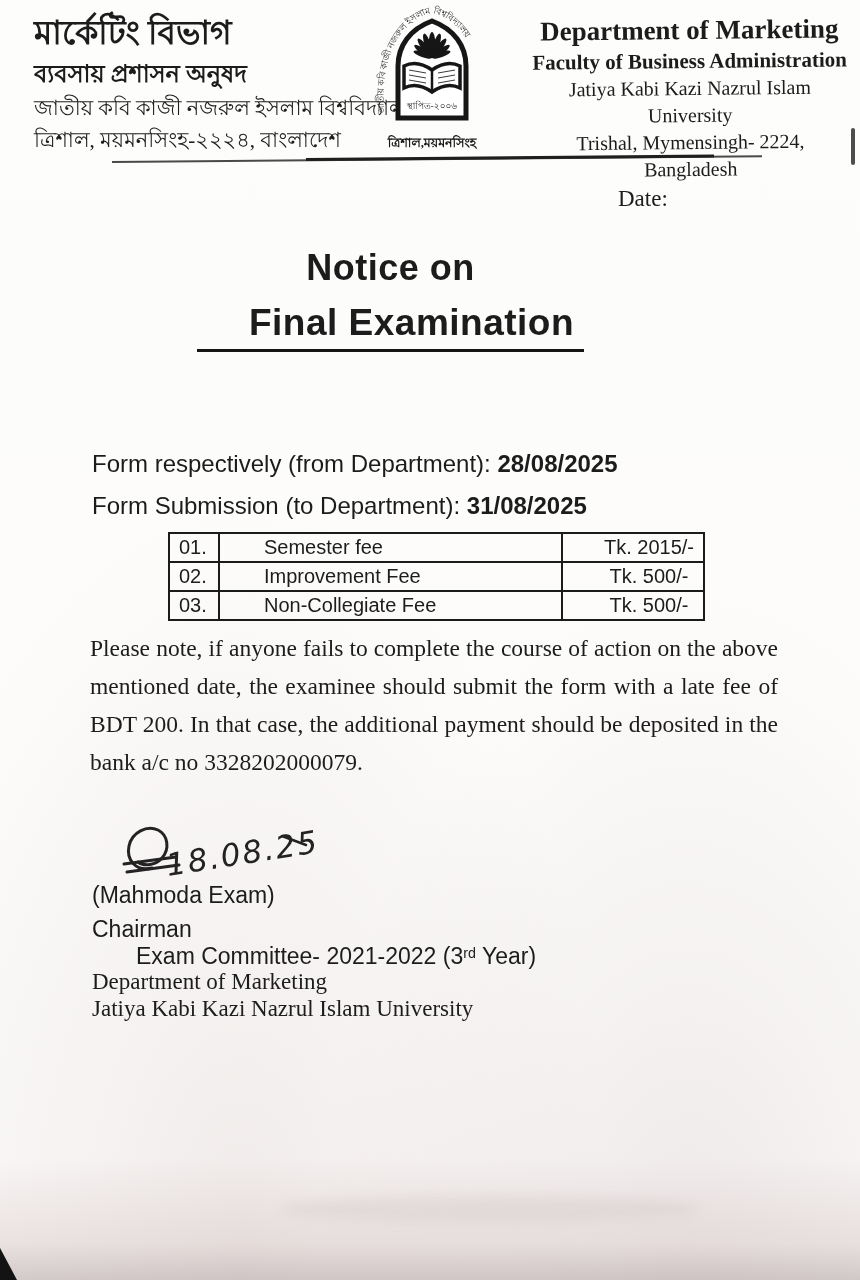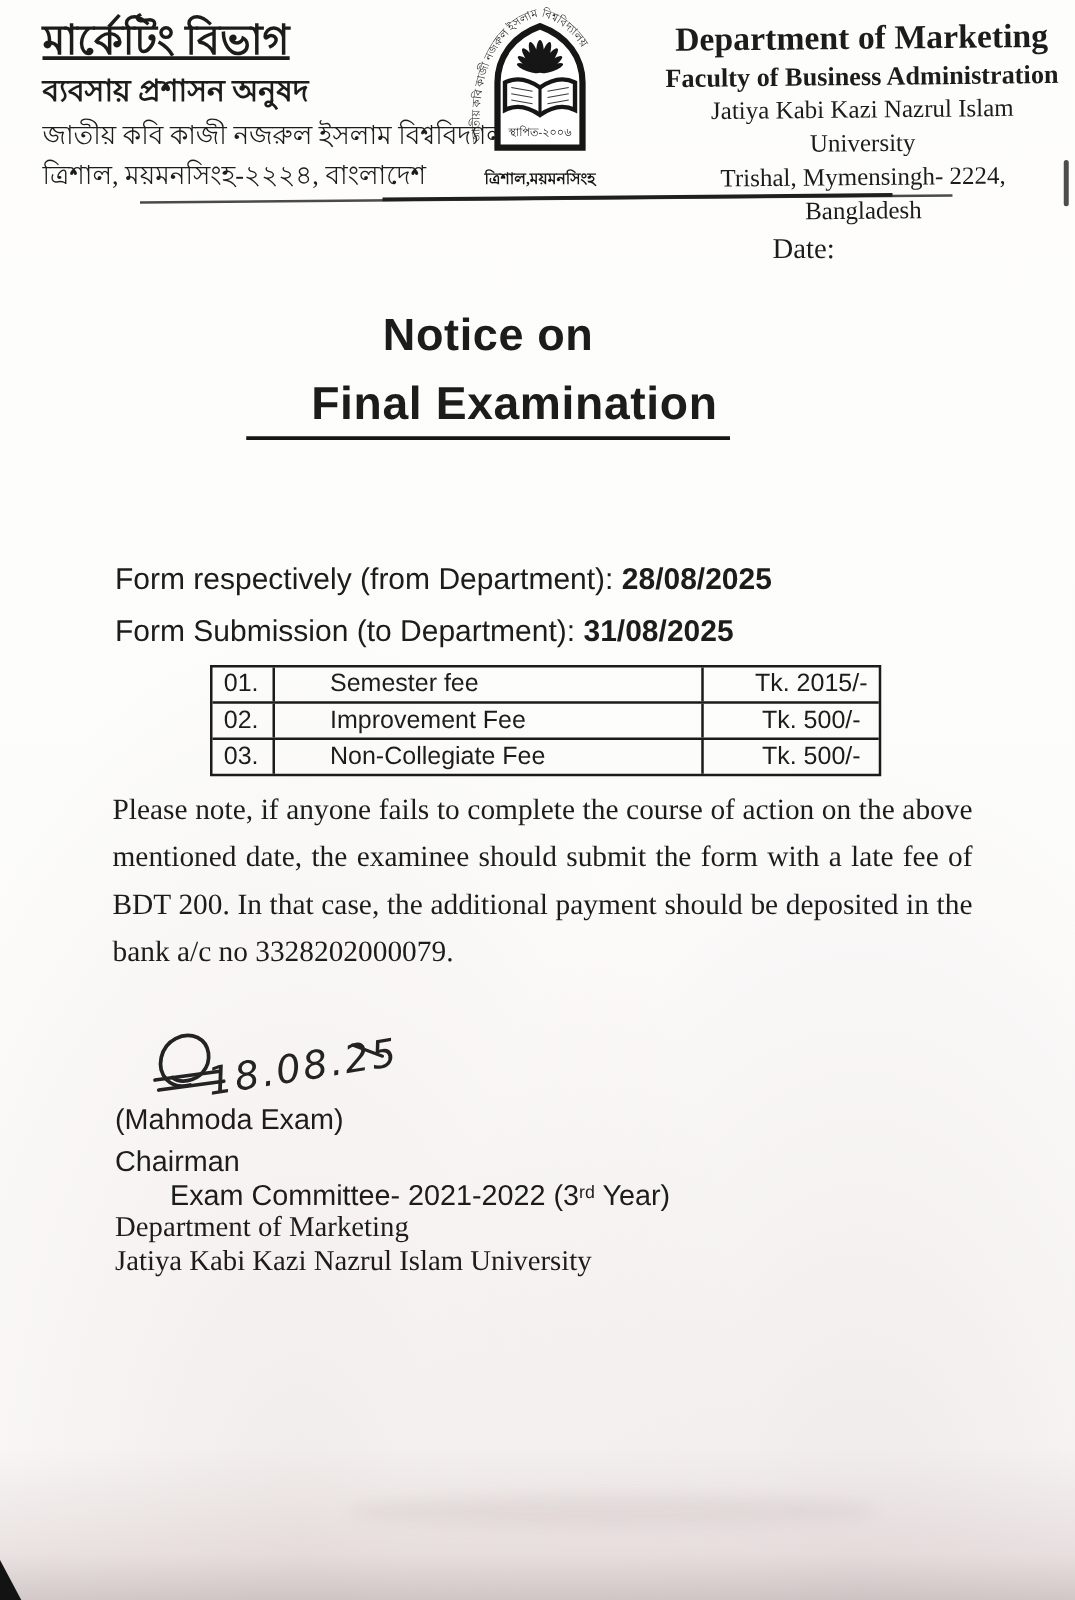--- a/index.html
+++ b/index.html
@@ -12,21 +12,21 @@
     overflow:hidden;
     font-family:"Liberation Serif", serif;
     color:#1c1c1c;
   }
   .abs{position:absolute;}
   .sans{font-family:"Liberation Sans", sans-serif;}
   .serif{font-family:"Liberation Serif", serif;text-align:right;}
 
   
   .bn-block{left:34px;top:10px;line-height:1;}
-  .bn1{font-size:33px;font-weight:bold;line-height:46px;text-decoration:underline;}
+  .bn1{font-size:33px;font-weight:bold;line-height:46px;}
   .bn2{font-size:24px;font-weight:bold;line-height:36px;}
   .bn3{font-size:21px;line-height:32px;}
   .bn4{font-size:21px;line-height:32px;}
   .en-block{left:528px;top:14px;width:324px;text-align:center;transform:rotate(-0.6deg);}
   .en1{font-size:27px;font-weight:bold;line-height:33px;}
   .en2{font-size:21px;font-weight:bold;line-height:28px;}
   .en3{font-size:20px;line-height:27px;}
   .en4{font-size:20px;line-height:27px;}
   .logo-wrap{left:368px;top:4px;width:128px;height:152px;}
 

